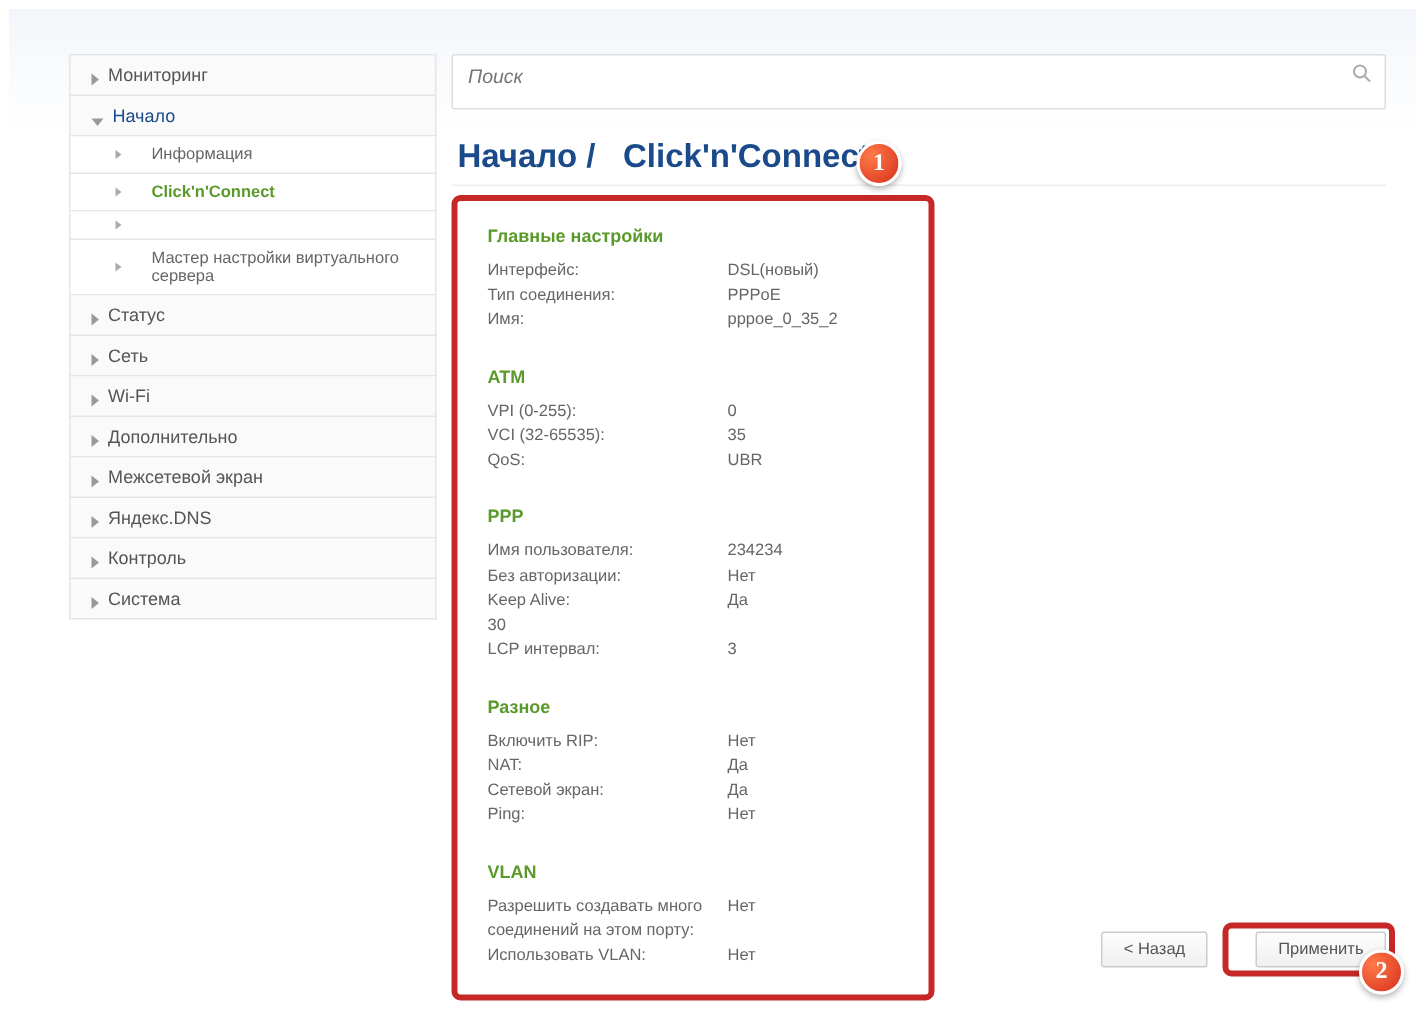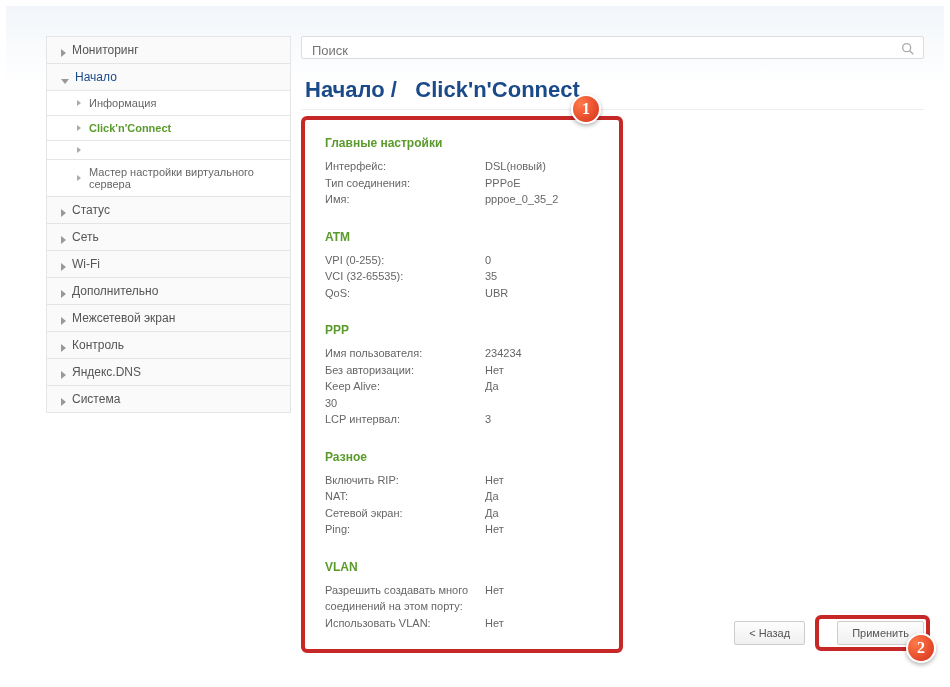--- a/index.html
+++ b/index.html
@@ -59,44 +59,45 @@
   .nav-sub {
     border: 1px solid #e5e5e5;
     border-top: none;
     padding: 6px 10px 6px 30px;
     font-size: 11px;
     color: #666;
     background: #fff;
     cursor: pointer;
     display: flex;
     align-items: center;
-    gap: 8px;
+    gap: 20px;
   }
   .nav-sub .sub-chev {
     display: inline-block;
     width: 0; height: 0;
     border-top: 3px solid transparent;
     border-bottom: 3px solid transparent;
     border-left: 4px solid #aaa;
   }
   .nav-sub.active { color: #5a9a2a; font-weight: bold; }
   
   .main {
     flex: 1;
     position: relative;
   }
   .search-box {
     width: 100%;
     border: 1px solid #ddd;
     border-radius: 2px;
-    padding: 6px 30px 0 10px;
+    padding: 6px 30px 14px 10px;
     font-size: 13px;
     color: #888;
     background: #fff;
     position: relative;
+    font-style: italic;
   }
   .search-wrap { position: relative; margin-bottom: 18px; }
   .search-icon {
     position: absolute;
     right: 8px; top: 5px;
     width: 16px; height: 16px;
     color: #aaa;
   }
   .breadcrumb {
     font-size: 22px;
@@ -221,25 +222,25 @@
     <div class="nav-item">
       <span class="chev"></span>
       <span>Дополнительно</span>
     </div>
     <div class="nav-item">
       <span class="chev"></span>
       <span>Межсетевой экран</span>
     </div>
     <div class="nav-item">
       <span class="chev"></span>
+      <span>Яндекс.DNS</span>
+    </div>
+    <div class="nav-item">
+      <span class="chev"></span>
       <span>Контроль</span>
-    </div>
-    <div class="nav-item">
-      <span class="chev"></span>
-      <span>Яндекс.DNS</span>
     </div>
     <div class="nav-item">
       <span class="chev"></span>
       <span>Система</span>
     </div>
   </div>
 
   <div class="main">
     <div class="search-wrap">
       <input class="search-box" placeholder="Поиск" style="">

